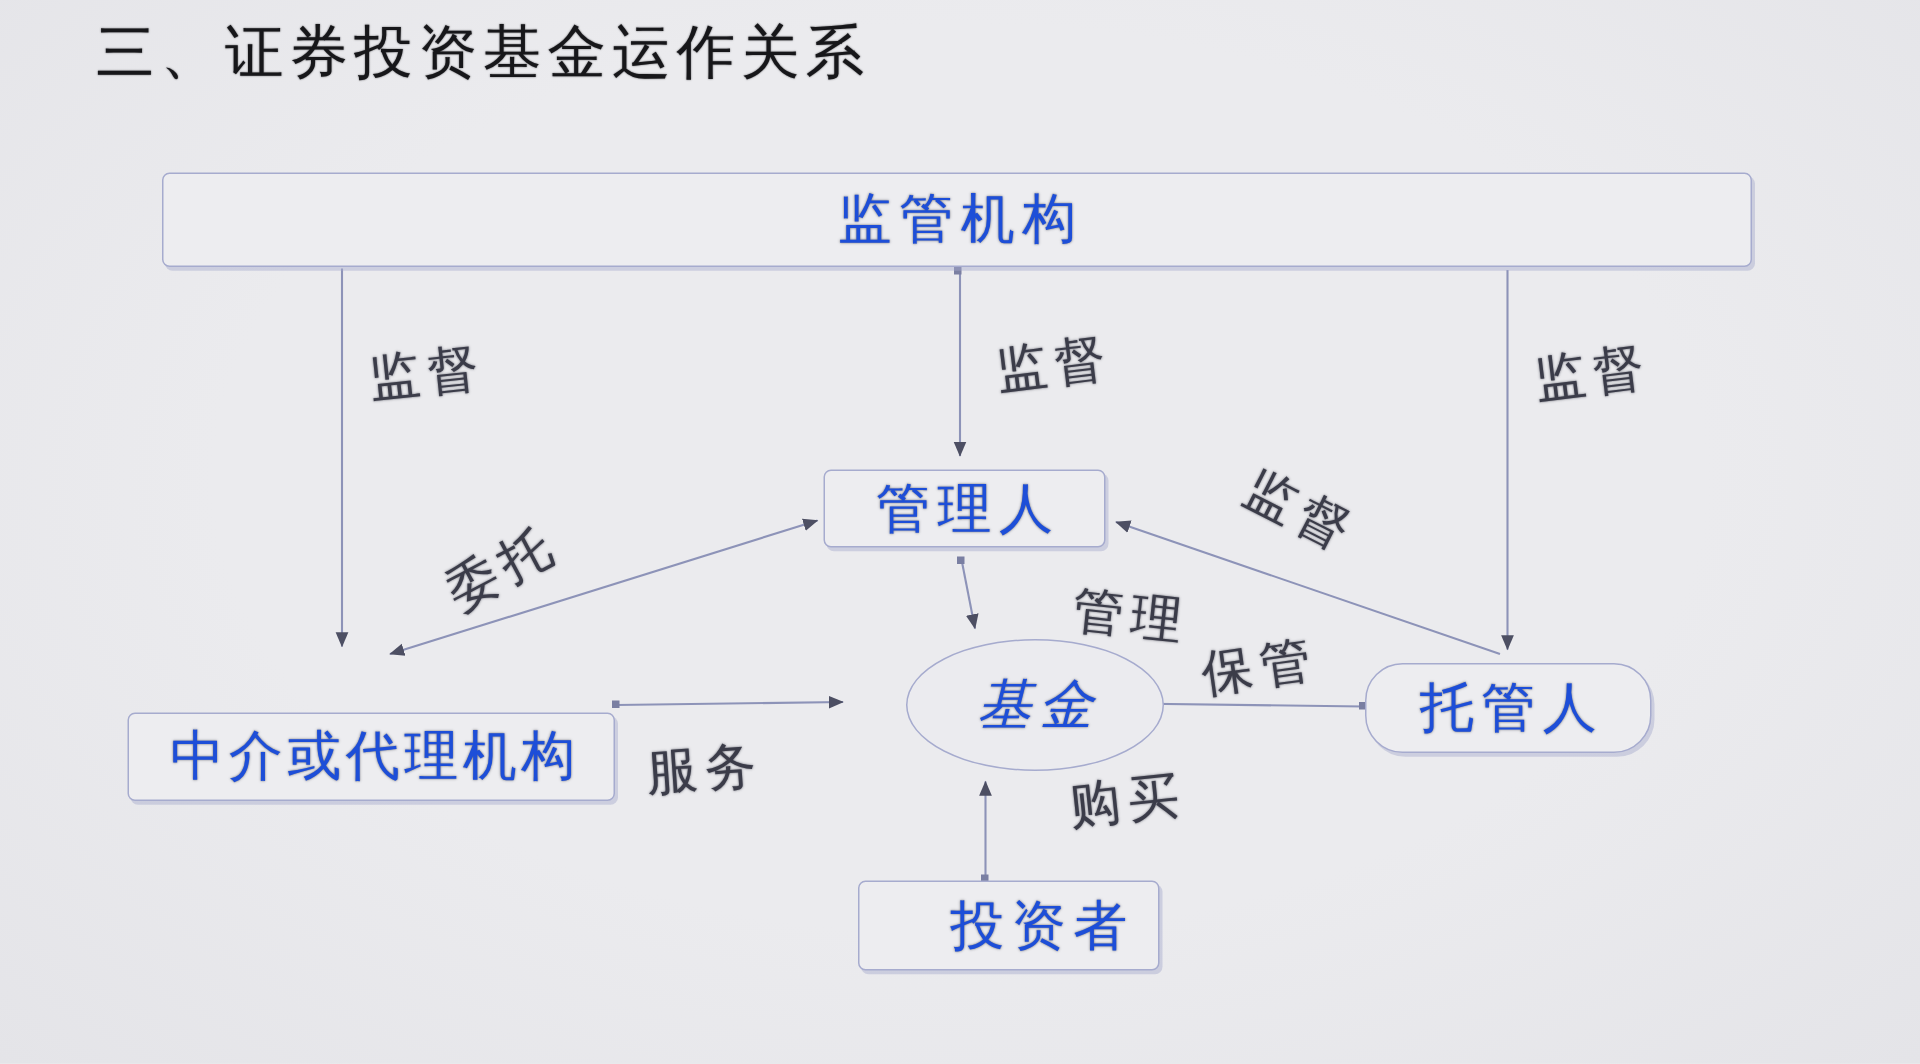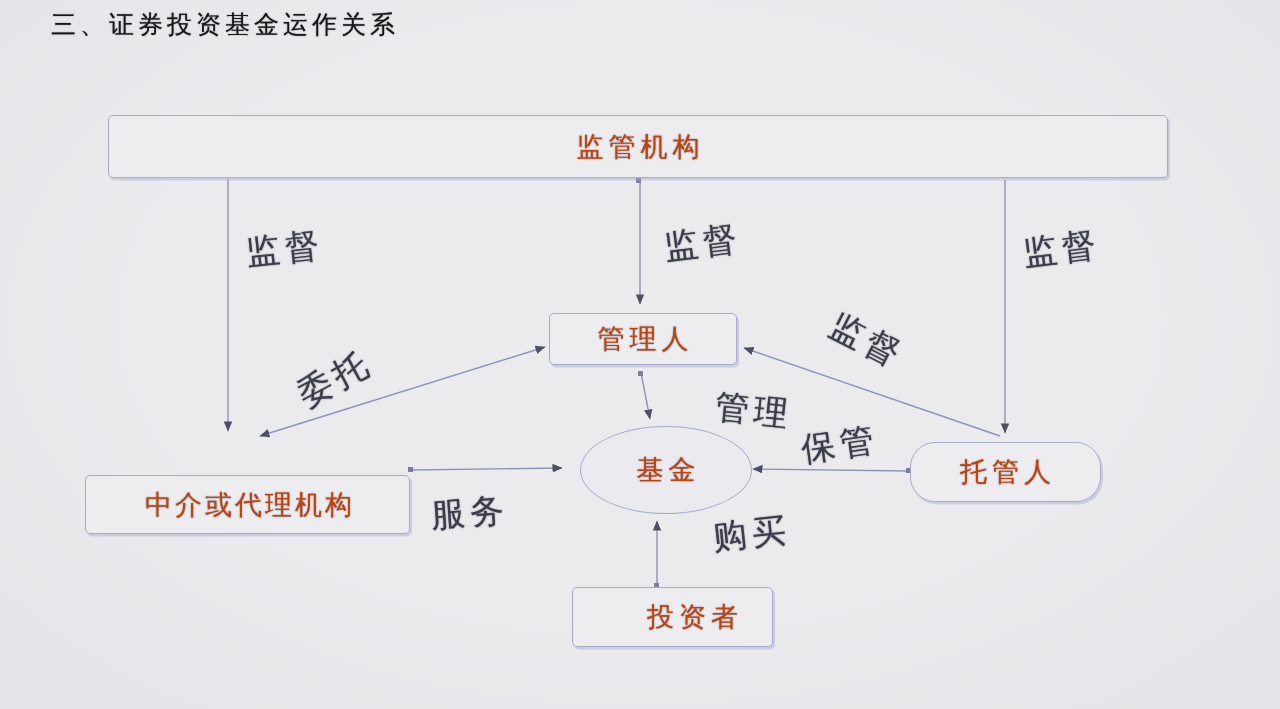--- a/index.html
+++ b/index.html
@@ -15,23 +15,23 @@
   }
   .slide {
     position: relative;
     width: 1280px;
     height: 709px;
     background: radial-gradient(ellipse at 50% 45%, #ebebee 55%, #e4e4e8 100%);
     filter: blur(0.4px);
   }
   .slide-title {
     position: absolute;
-    left: 51px;
+    left: 64px;
     top: 8px;
-    font-size: 25px;
+    font-size: 39px;
     letter-spacing: 4px;
     color: #17171a;
     text-shadow: 0 0 1.2px rgba(23,23,26,0.75);
     white-space: nowrap;
   }
   .connectors {
     position: absolute;
     left: 0;
     top: 0;
     width: 1280px;
@@ -40,23 +40,23 @@
   .node {
     position: absolute;
     box-sizing: border-box;
     border: 1.5px solid #a6abce;
     border-radius: 5px;
     background: #ededf0;
     box-shadow: 2px 2.5px 0 rgba(167,171,205,0.45);
     display: flex;
     align-items: center;
     justify-content: center;
-    font-size: 27px;
+    font-size: 36px;
     letter-spacing: 5px;
-    color: #c2410c;
+    color: #1d4ed8;
     text-shadow: 0 0 1.6px rgba(59,60,73,0.8);
     white-space: nowrap;
   }
   .node .node-label { text-indent: 5px; }
   .node.ellipse {
     border-radius: 50%;
     box-shadow: none;
     background: #ebebef;
   }
   .edge-label {
@@ -66,21 +66,21 @@
     color: #3b3c49;
     text-shadow: 0 0 1.6px rgba(59,60,73,0.8);
     white-space: nowrap;
   }
   
   .n-regulator    { left: 108px; top: 115px; width: 1060px; height: 63px; }
   .n-manager      { left: 549px; top: 313px; width: 188px;  height: 52px; }
   .n-intermediary { left: 85px;  top: 443px; width: 325px;  height: 59px; letter-spacing: 3px; margin-top: 32px; }
   .n-custodian    { left: 910px; top: 442px; width: 191px;  height: 60px; border-radius: 25px; }
   .n-investor     { left: 572px; top: 587px; width: 201px;  height: 60px; padding-left: 40px; }
-  .n-fund         { left: 580px; top: 426px; width: 172px;  height: 88px; }
+  .n-fund         { left: 604px; top: 426px; width: 172px;  height: 88px; font-style: italic; }
   
   .l-supervise-left   { left: 246px;  top: 226px; transform: rotate(-6deg); }
   .l-supervise-middle { left: 664px;  top: 220px; transform: rotate(-7deg); }
   .l-supervise-right  { left: 1023px; top: 226px; transform: rotate(-7deg); }
   .l-supervise-diag   { left: 828px;  top: 318px; transform: rotate(27deg); }
   .l-entrust          { left: 296px;  top: 356px; transform: rotate(-28deg); }
   .l-manage           { left: 715px;  top: 388px; transform: rotate(6deg); }
   .l-safekeep         { left: 801px;  top: 422px; transform: rotate(-8deg); }
   .l-serve            { left: 431px;  top: 490px; transform: rotate(-4deg); }
   .l-purchase         { left: 713px;  top: 511px; transform: rotate(-6deg); }

